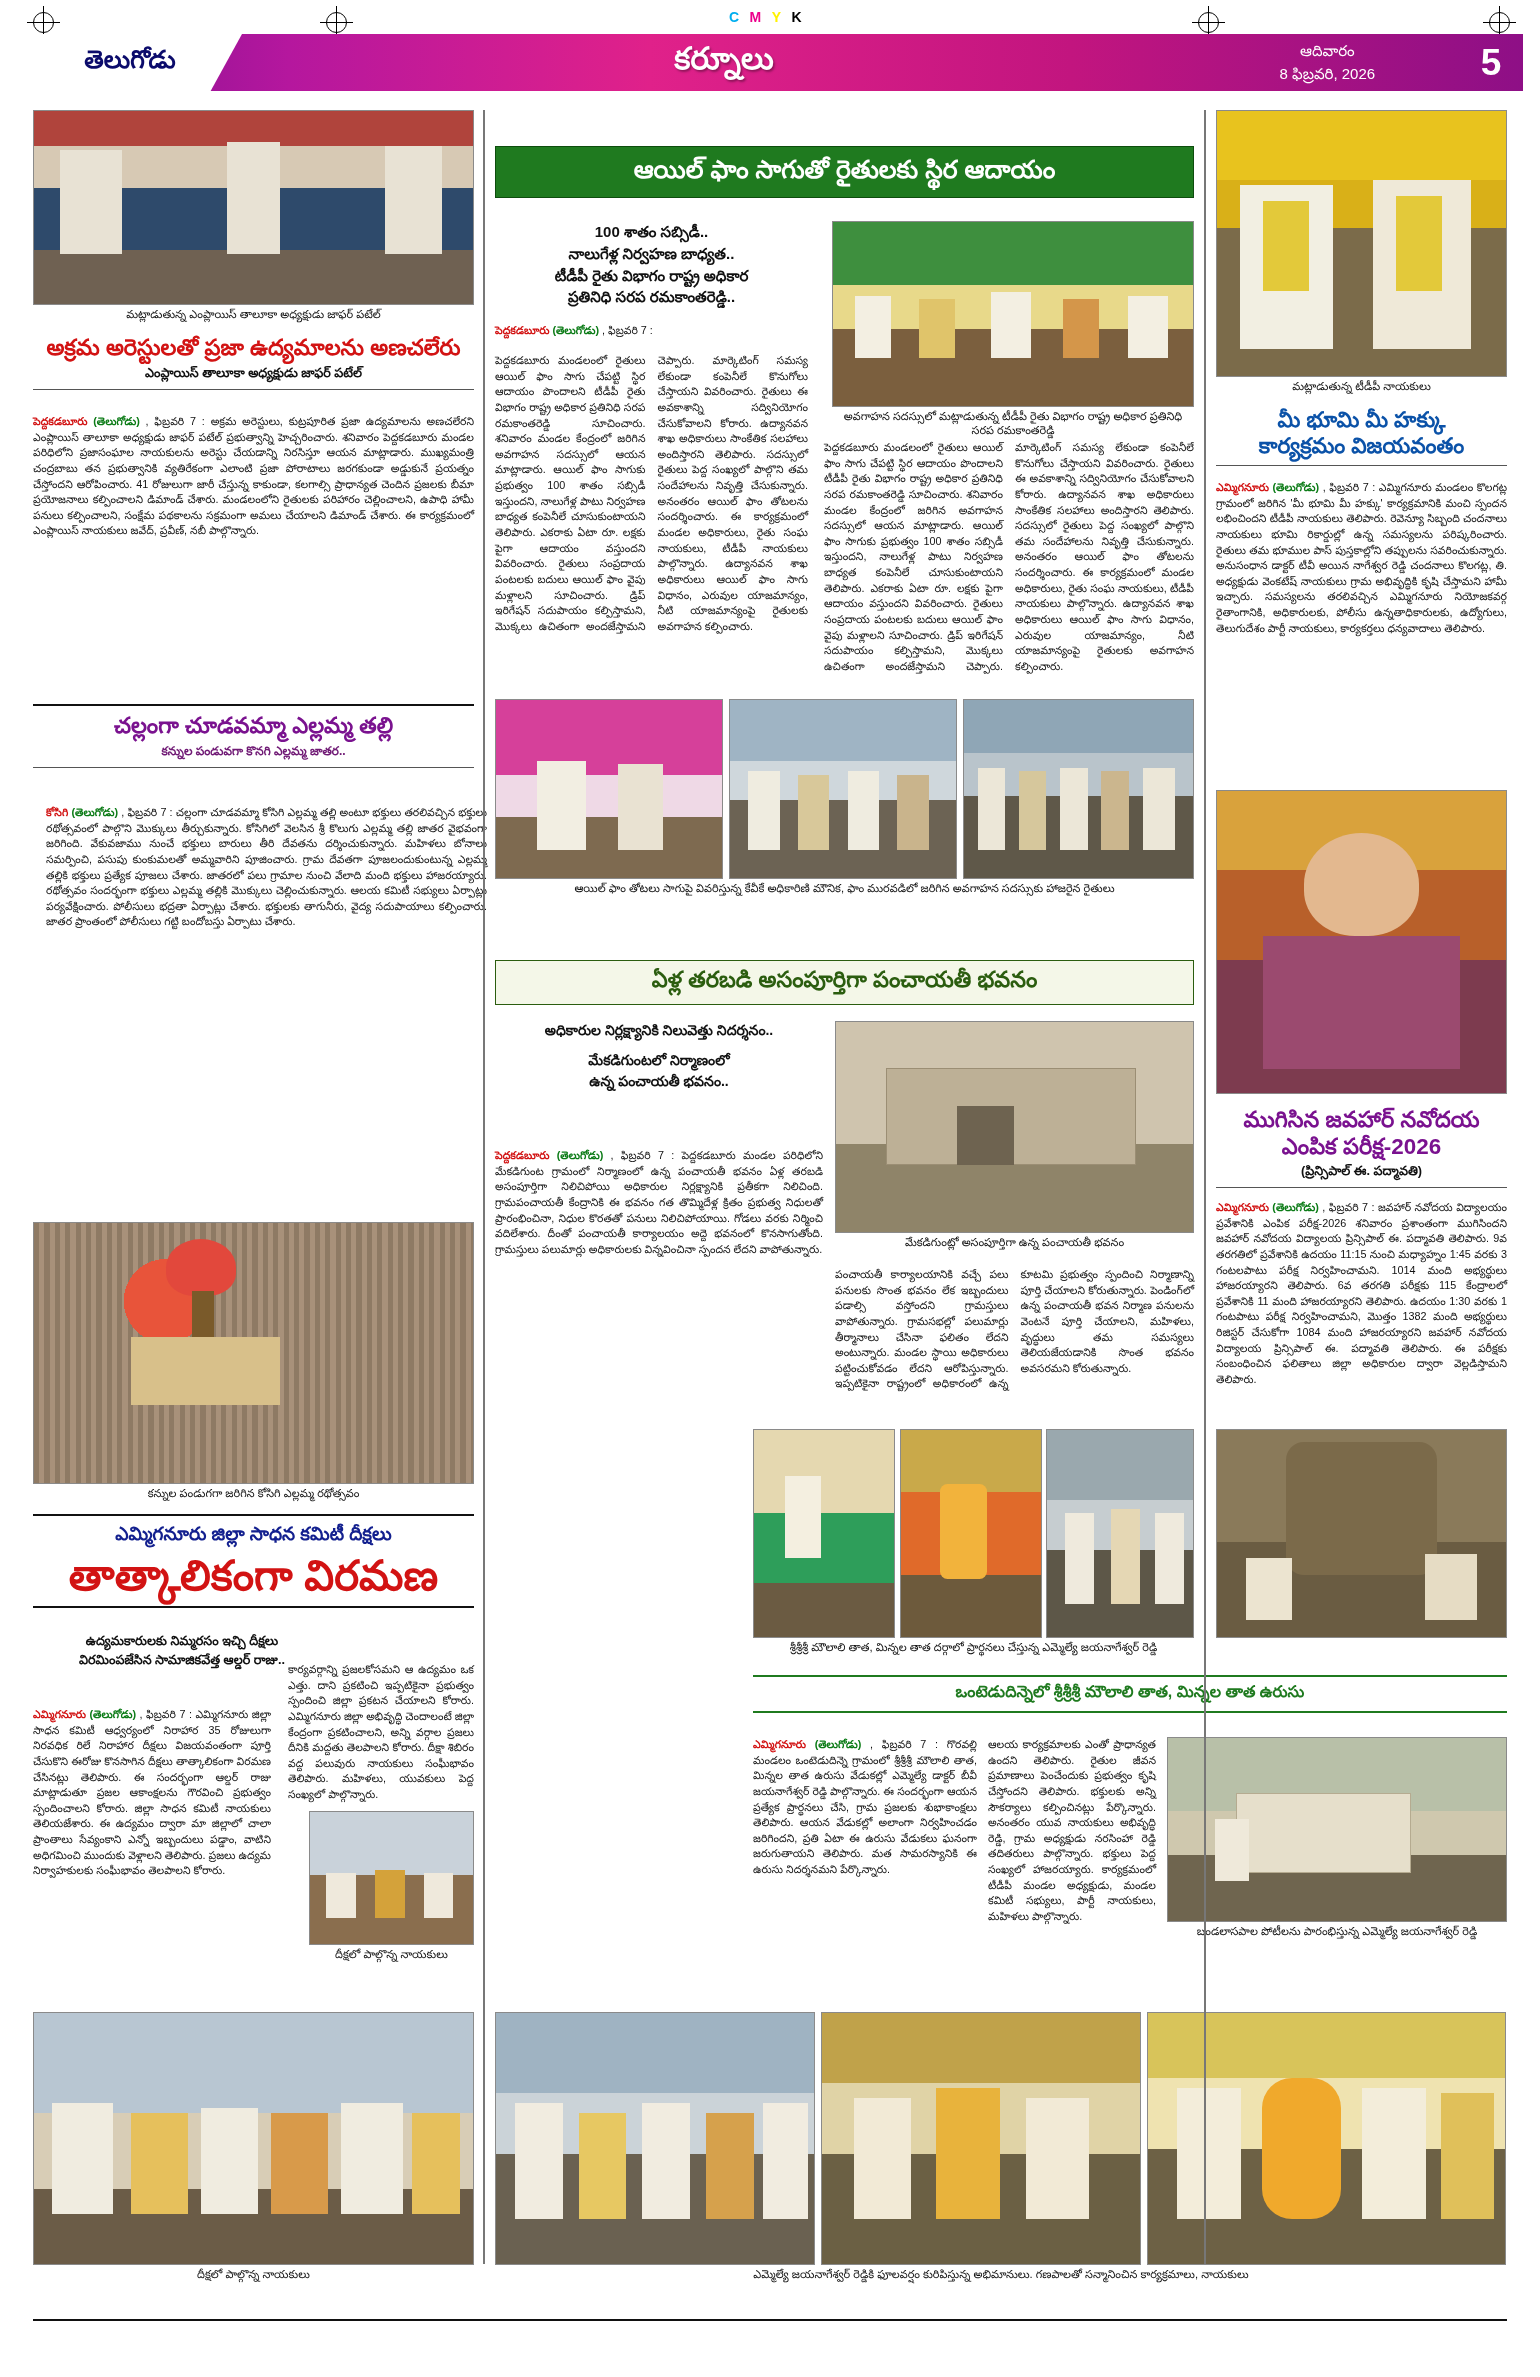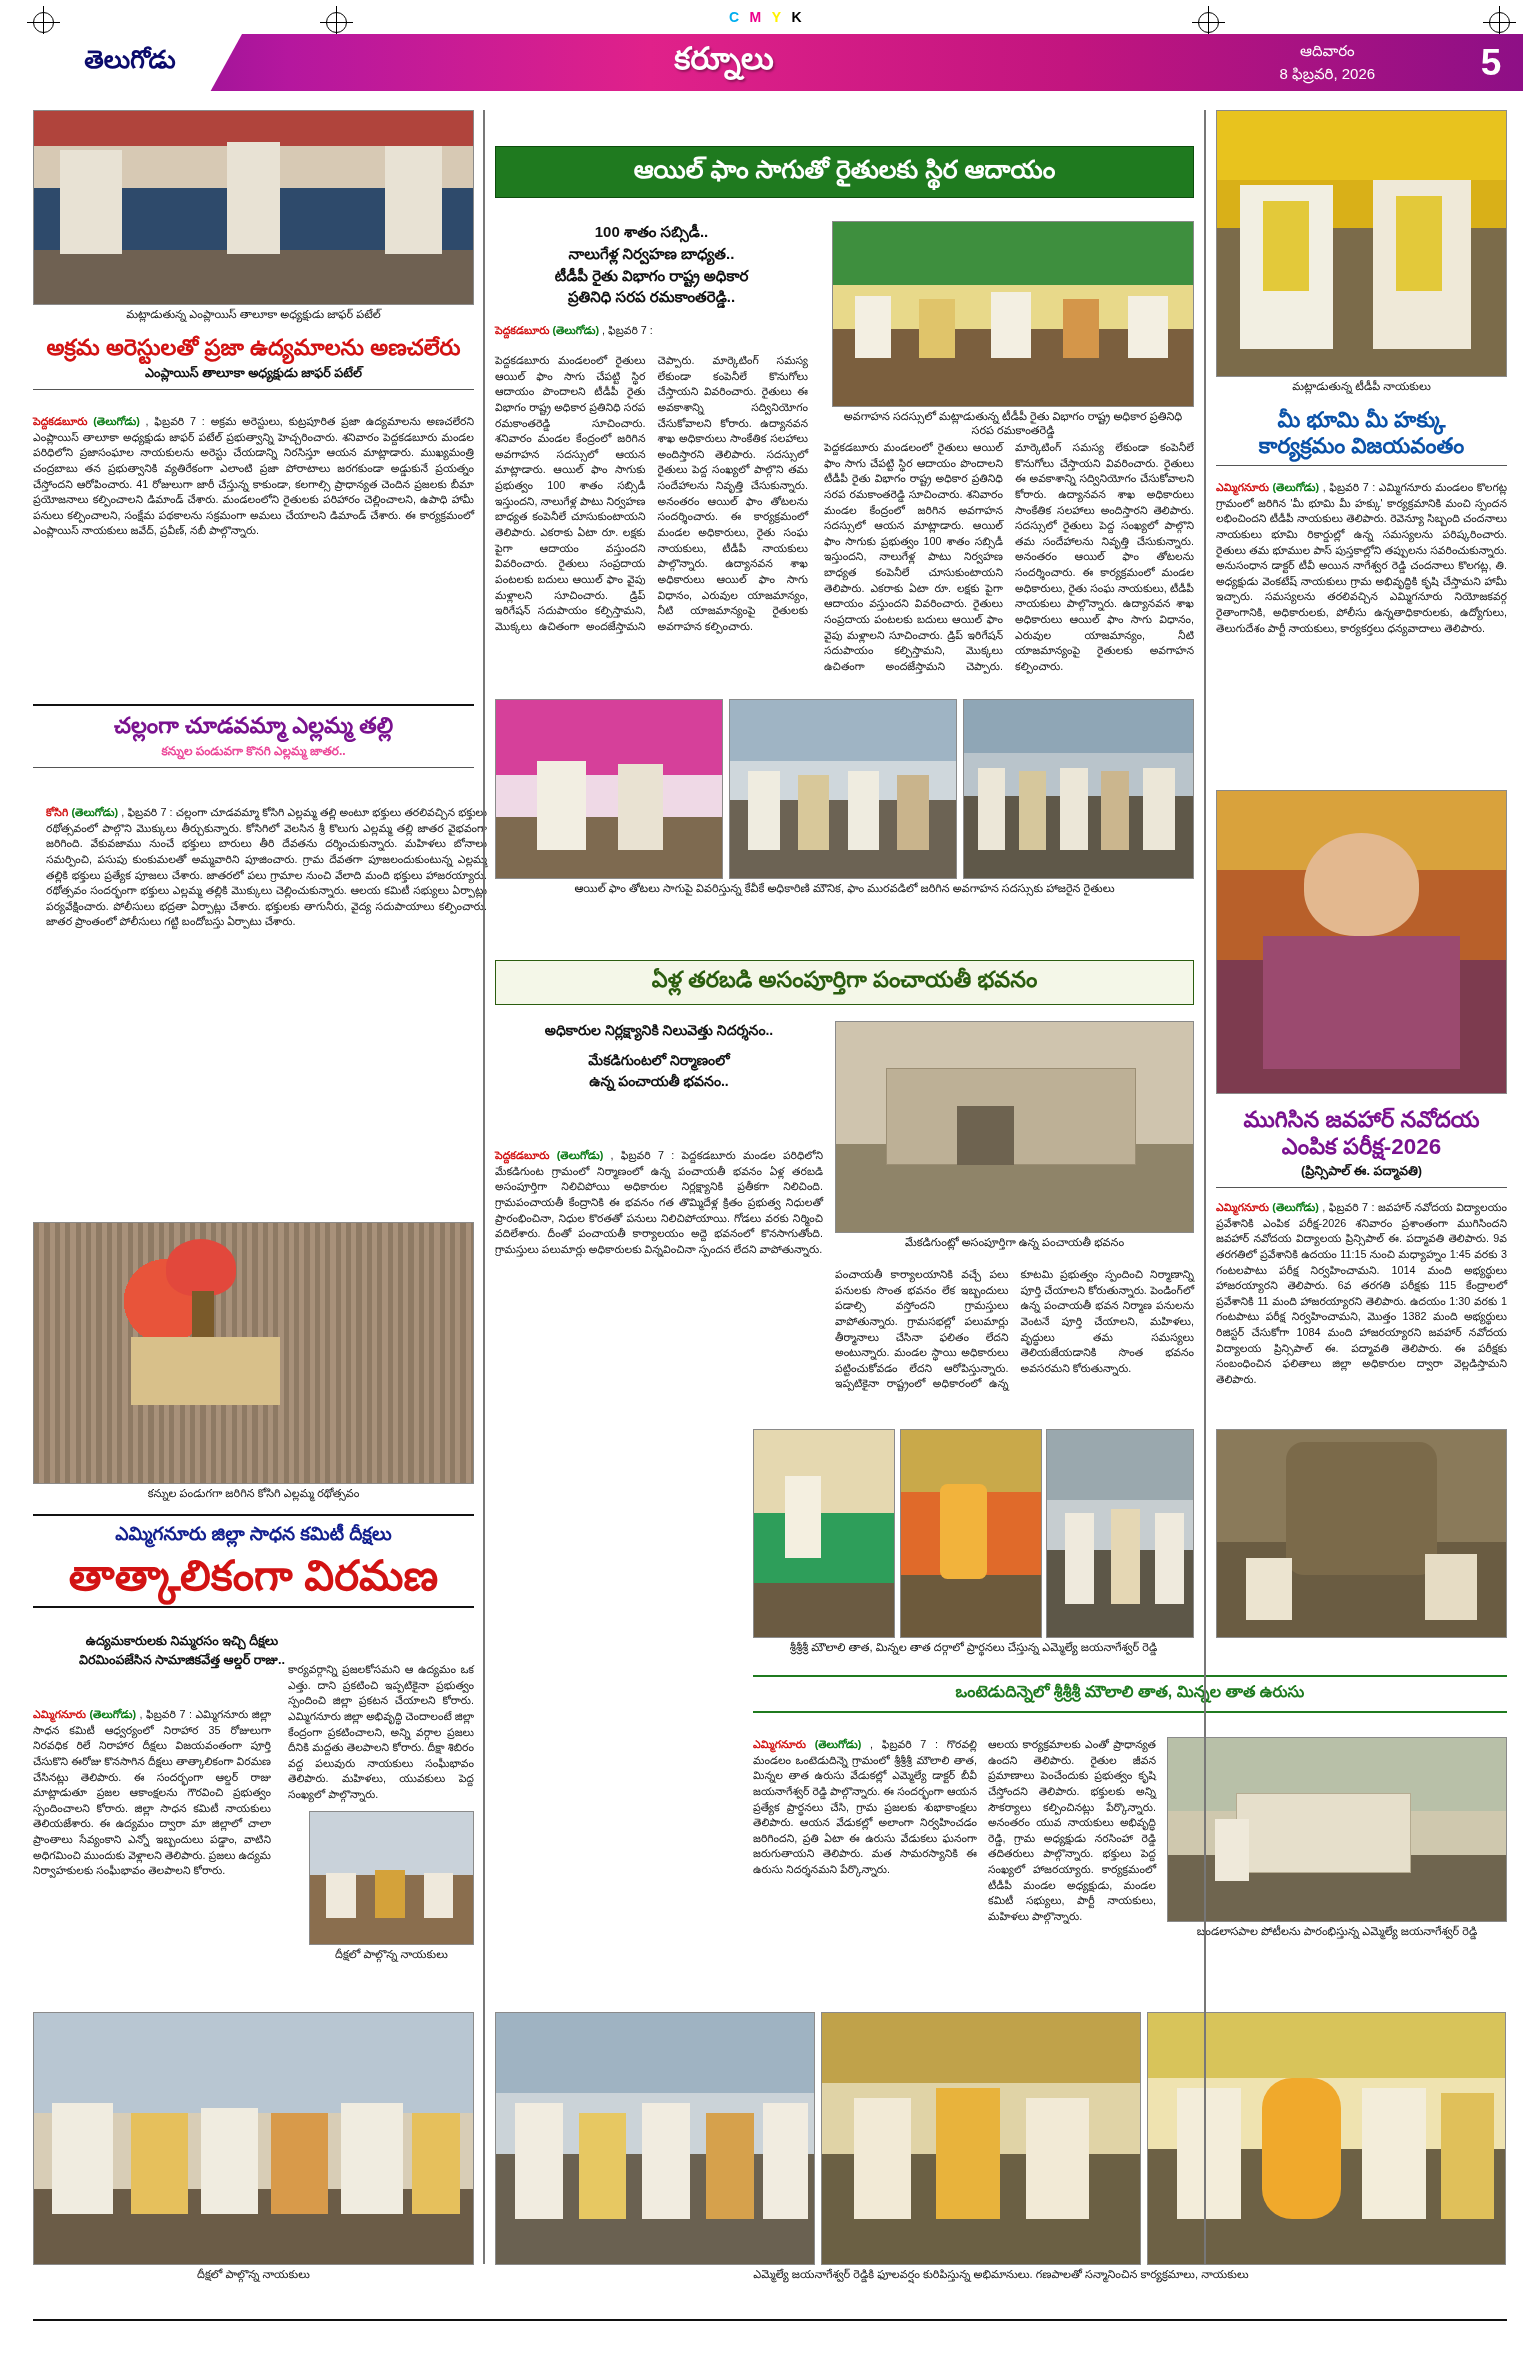--- a/index.html
+++ b/index.html
@@ -181,21 +181,21 @@
   <div class="blk body-text" style="left:33px; top:414px; width:441px; text-align:justify;">
     <span class="place">పెద్దకడబూరు</span>
     <span class="brandname">(తెలుగోడు)</span>
     <span>, ఫిబ్రవరి 7 :</span>
     <span>అక్రమ అరెస్టులు, కుట్రపూరిత ప్రజా ఉద్యమాలను అణచలేరని ఎంప్లాయిస్ తాలూకా అధ్యక్షుడు జాఫర్ పటేల్ ప్రభుత్వాన్ని హెచ్చరించారు. శనివారం పెద్దకడబూరు మండల పరిధిలోని ప్రజాసంఘాల నాయకులను అరెస్టు చేయడాన్ని నిరసిస్తూ ఆయన మాట్లాడారు. ముఖ్యమంత్రి చంద్రబాబు తన ప్రభుత్వానికి వ్యతిరేకంగా ఎలాంటి ప్రజా పోరాటాలు జరగకుండా అడ్డుకునే ప్రయత్నం చేస్తోందని ఆరోపించారు. 41 రోజులుగా జారీ చేస్తున్న కాకుండా, కలగాల్సి ప్రాధాన్యత చెందిన ప్రజలకు బీమా ప్రయోజనాలు కల్పించాలని డిమాండ్ చేశారు. మండలంలోని రైతులకు పరిహారం చెల్లించాలని, ఉపాధి హామీ పనులు కల్పించాలని, సంక్షేమ పథకాలను సక్రమంగా అమలు చేయాలని డిమాండ్ చేశారు. ఈ కార్యక్రమంలో ఎంప్లాయిస్ నాయకులు జవేద్, ప్రవీణ్, నబీ పాల్గొన్నారు.</span>
   </div>
 
   <div class="blk" style="left:33px; top:704px; width:441px;">
     <div class="rule" style="height:1.5px;background:#111;margin-bottom:7.5px;"></div>
     <div class="hl-blue" style="font-size:22.4px;color:#7a128f;">చల్లంగా చూడవమ్మా ఎల్లమ్మ తల్లి</div>
-    <div style="text-align:center;font-size:12px;font-weight:bold;color:#ec4899;margin-top:4.5px;">కన్నుల పండువగా కొనగి ఎల్లమ్మ జాతర..</div>
+    <div style="text-align:center;font-size:12px;font-weight:bold;color:#701a75;margin-top:4.5px;">కన్నుల పండువగా కొనగి ఎల్లమ్మ జాతర..</div>
     <div class="rule" style="margin-top:6px;height:0.7px;background:#555;"></div>
   </div>
 
   <div class="blk body-text" style="left:46px; top:805px; width:441px;">
     <span class="place">కోసిగి</span>
     <span class="brandname">(తెలుగోడు)</span>
     <span>, ఫిబ్రవరి 7 :</span>
     <span>చల్లంగా చూడవమ్మా కోసిగి ఎల్లమ్మ తల్లి అంటూ భక్తులు తరలివచ్చిన భక్తులు రథోత్సవంలో పాల్గొని మొక్కులు తీర్చుకున్నారు. కోసిగిలో వెలసిన శ్రీ కొలుగు ఎల్లమ్మ తల్లి జాతర వైభవంగా జరిగింది. వేకువజాము నుంచే భక్తులు బారులు తీరి దేవతను దర్శించుకున్నారు. మహిళలు బోనాలు సమర్పించి, పసుపు కుంకుమలతో అమ్మవారిని పూజించారు. గ్రామ దేవతగా పూజలందుకుంటున్న ఎల్లమ్మ తల్లికి భక్తులు ప్రత్యేక పూజలు చేశారు. జాతరలో పలు గ్రామాల నుంచి వేలాది మంది భక్తులు హాజరయ్యారు. రథోత్సవం సందర్భంగా భక్తులు ఎల్లమ్మ తల్లికి మొక్కులు చెల్లించుకున్నారు. ఆలయ కమిటీ సభ్యులు ఏర్పాట్లు పర్యవేక్షించారు. పోలీసులు భద్రతా ఏర్పాట్లు చేశారు. భక్తులకు తాగునీరు, వైద్య సదుపాయాలు కల్పించారు. జాతర ప్రాంతంలో పోలీసులు గట్టి బందోబస్తు ఏర్పాటు చేశారు.</span>
   </div>
 

